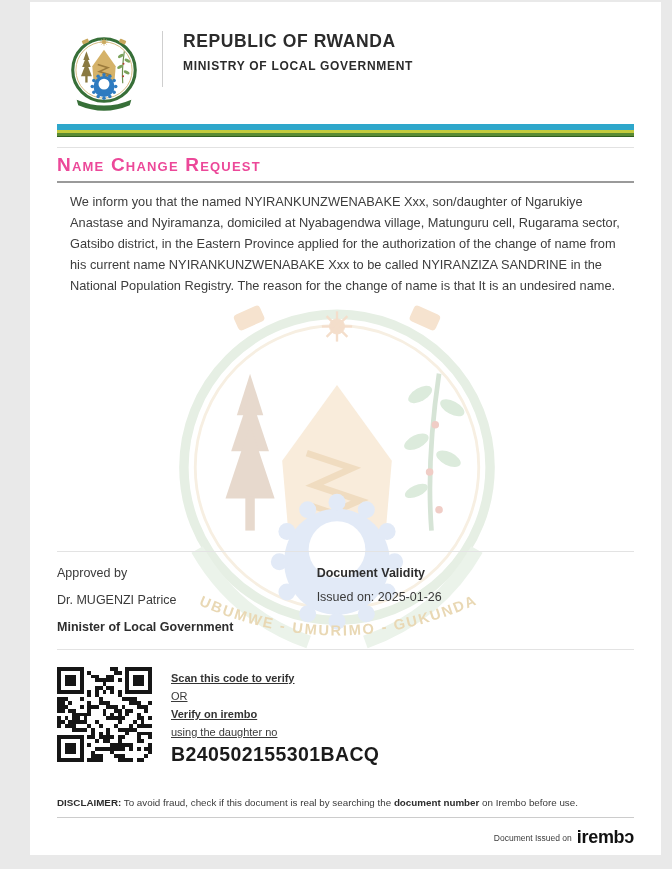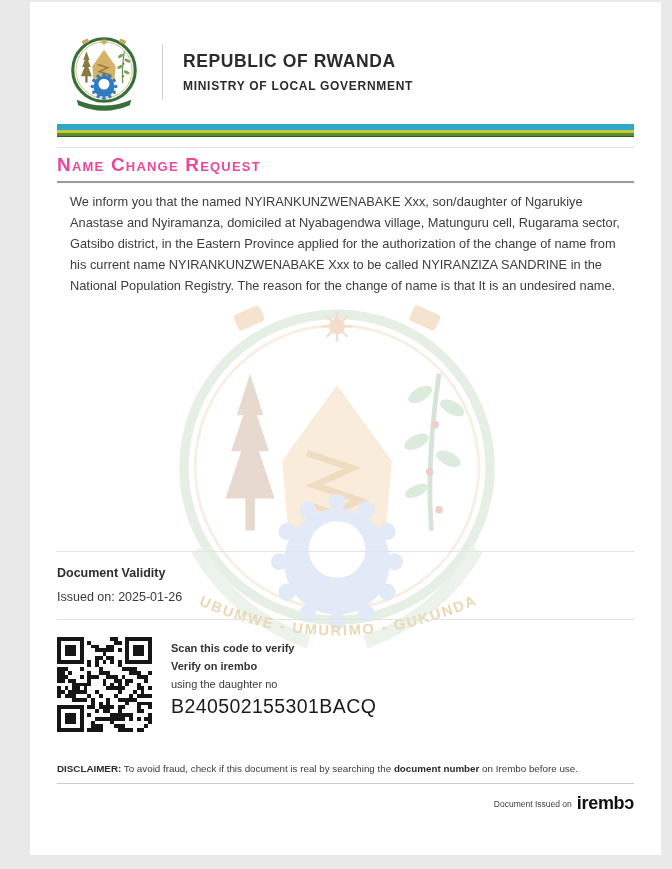--- a/index.html
+++ b/index.html
@@ -13,21 +13,21 @@
     position:relative;
     width:631px;
     height:853px;
     margin:2px 0 14px 30px;
     background:#ffffff;
     overflow:hidden;
   }
   .content { position:relative; z-index:1; padding:0 27px; }
 
   
-  .header { display:flex; align-items:center; padding-top:29px; padding-left:6px; }
+  .header { display:flex; align-items:flex-start; padding-top:29px; padding-left:6px; }
   .logo-wrap { width:82px; height:82px; flex:0 0 auto; }
   .header-divider { width:1px; height:56px; background:#cfcfcf; margin:0 20px 0 17px; }
   .gov-name { font-size:17.5px; font-weight:bold; letter-spacing:.6px; color:#2b2b2b; }
   .ministry-name { font-size:12px; font-weight:bold; letter-spacing:.7px; color:#2b2b2b; margin-top:7px; }
 
   
   .flag-stripe { margin-top:11px; height:13px; display:flex; flex-direction:column; }
   .flag-stripe .b1 { height:6px; }
   .flag-stripe .b2 { height:3px; }
   .flag-stripe .b3 { height:3px; }
@@ -61,23 +61,23 @@
   .appr-name { font-size:12.5px; color:#3a3a3a; margin-bottom:13px; }
   .appr-title { font-size:12.5px; font-weight:bold; color:#2e2e2e; margin-bottom:0; }
   .validity-heading { font-size:12.5px; font-weight:bold; color:#2e2e2e; margin-bottom:10px; }
   .validity-date { font-size:12.5px; color:#3a3a3a; }
 
   
   .qr-section { display:flex; padding-top:17px; }
   .qr-box { width:95px; height:95px; flex:0 0 auto; }
   .qr-box svg { width:95px; height:95px; shape-rendering:crispEdges; }
   .qr-text { margin-left:19px; padding-top:2px; }
-  .qr-line { font-size:11px; line-height:18px; color:#3a3a3a; }
+  .qr-line { font-size:11px; line-height:18px; color:#3a3a3a;text-decoration:underline; }
   .qr-line.bold { font-weight:bold; color:#333; }
-  .doc-number { font-size:19.5px; font-weight:normal; color:#1b1b1b; letter-spacing:.4px; margin-top:2px;text-align:right; }
+  .doc-number { font-size:19.5px; font-weight:bold; color:#1b1b1b; letter-spacing:.4px; margin-top:2px;text-align:right; }
 
   
   .disclaimer { margin-top:31px; font-size:9.8px; color:#3a3a3a; }
   .disclaimer b { color:#2c2c2c; }
   .rule-footer { border-top:1px solid #cccccc; margin-top:9px; }
   .issue-footer { margin-top:9px; text-align:right; display:flex; justify-content:flex-end; align-items:center; }
   .issued-label { font-size:8.5px; color:#3c3c3c; margin-right:5px; }
   .irembo-brand { font-size:18px; font-weight:bold; color:#111; letter-spacing:-0.3px; }
 
   
@@ -238,20 +238,25 @@
     </div>
 
     <div class="rule-light"></div>
 
     <div class="doc-title">Name Change Request</div>
     <div class="rule-mid"></div>
 
     <p class="doc-body">We inform you that the named NYIRANKUNZWENABAKE Xxx, son/daughter of Ngarukiye Anastase and Nyiramanza, domiciled  at Nyabagendwa village, Matunguru cell, Rugarama sector, Gatsibo district, in the Eastern Province applied for the authorization of the change of name from his current name NYIRANKUNZWENABAKE Xxx to be called NYIRANZIZA SANDRINE in the National Population Registry. The reason for the change of name is that It is an undesired name.</p>
 
     <div class="approval">
+      <div class="col-left">
+        <div class="appr-line">Approved by</div>
+        <div class="appr-name">Dr. MUGENZI Patrice</div>
+        <div class="appr-title">Minister of Local Government</div>
+      </div>
       <div class="col-right">
         <div class="validity-heading">Document Validity</div>
         <div class="validity-date">Issued on: 2025-01-26</div>
       </div>
     </div>
 
     <div class="qr-section">
       <div class="qr-box">
         <svg viewBox="0 0 25 25">
             <g fill="#161616">
@@ -546,20 +551,21 @@
               <rect x="17" y="24" width="1" height="1"></rect>
               <rect x="18" y="24" width="1" height="1"></rect>
               <rect x="19" y="24" width="1" height="1"></rect>
               <rect x="21" y="24" width="1" height="1"></rect>
               <rect x="22" y="24" width="1" height="1"></rect>
             </g>
           </svg>
       </div>
       <div class="qr-text">
         <div class="qr-line bold">Scan this code to verify</div>
+        <div class="qr-line">OR</div>
         <div class="qr-line bold">Verify on irembo</div>
         <div class="qr-line">using the daughter no</div>
         <div class="doc-number">B240502155301BACQ</div>
       </div>
     </div>
 
     <div class="disclaimer">
       <b>DISCLAIMER:</b><span> To avoid fraud, check if this document is real by searching the </span><b>document number</b><span> on Irembo before use.</span>
     </div>
 

